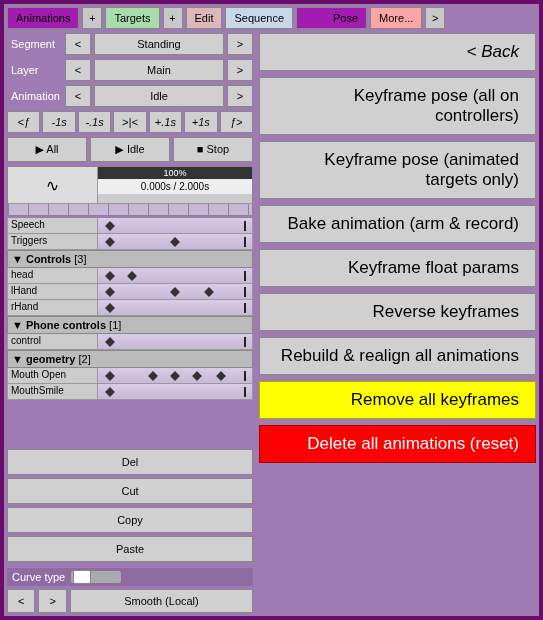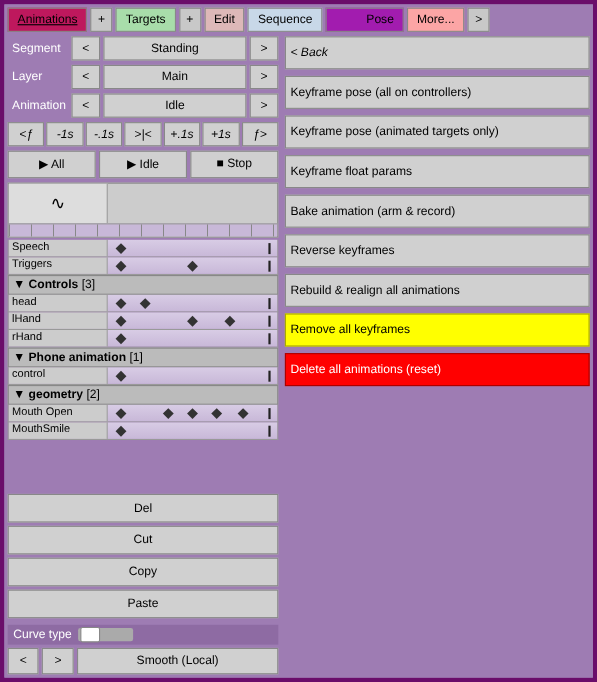--- a/index.html
+++ b/index.html
@@ -1,21 +1,21 @@
 <!DOCTYPE html>
 <html><head>
 <meta charset="utf-8">
 <style>
   * { box-sizing: border-box; margin: 0; padding: 0; font-family: Arial, sans-serif; }
   body { background: #6a0d6a; padding: 4px; width: 543px; height: 620px; overflow: hidden; }
   .main-wrap { background: #9e7cb3; width: 100%; height: 100%; border: 1px solid #9e7cb3; display: flex; flex-direction: column; }
 
   .top-tabs { display: flex; gap: 3px; padding: 2px; }
   .tab { font-size: 11px; padding: 4px 8px; border: 1px solid #888; cursor: pointer; white-space: nowrap; }
-  .tab-anim { background: #be185d; text-decoration: underline; }
+  .tab-anim { background: #a21caf; }
   .tab-target { background: #a8ddaa; }
   .tab-edit { background: #ddb8b8; }
   .tab-seq { background: #c8d8e8; }
   .tab-pose { background: #a21caf; padding-left: 36px; }
   .tab-more { background: #fca5a5; }
   .tab-plus { background: #c8c8c8; width: 20px; text-align: center; padding: 4px 2px; }
 
   .two-col { display: flex; gap: 6px; flex: 1; padding: 2px; }
   .left-col { width: 246px; display: flex; flex-direction: column; }
   .right-col { flex: 1; display: flex; flex-direction: column; gap: 6px; }
@@ -56,21 +56,21 @@
 
   .curve-row { display: flex; align-items: center; gap: 6px; margin-top: 6px; background: #8e6ba3; padding: 3px; }
   .curve-label { font-size: 11px; color: #fff; padding-left: 2px; }
   .slider { width: 50px; height: 12px; background: #aaa; position: relative; border-radius: 2px; }
   .slider-thumb { position: absolute; left: 2px; top: -1px; width: 18px; height: 14px; background: #fff; border: 1px solid #888; border-radius: 2px; }
 
   .curve-nav-row { display: flex; gap: 3px; margin-top: 3px; }
   .curve-nav { background: #d0d0d0; border: 1px solid #888; font-size: 11px; padding: 5px 10px; cursor: pointer; }
   .curve-name { flex: 1; text-align: center; }
 
-  .right-btn { background: #d0d0d0; border: 1px solid #888; font-size: 11px; padding: 8px 4px; text-align: left; cursor: pointer; }
+  .right-btn { background: #d0d0d0; border: 1px solid #888; font-size: 17px; padding: 8px 16px; text-align: right; cursor: pointer; }
   .back-btn { font-style: italic; }
   .danger { background: #ff0000; color: #fff; border-color: #a00; }
   .warn { background: #ffff00; color: #000; border-color: #aa0; }
 </style>
 </head>
 <body>
 
 <div class="main-wrap">
   <div class="top-tabs">
     <div class="tab tab-anim">Animations</div>
@@ -117,20 +117,24 @@
 
       <div class="play-row">
         <div class="play-btn">▶ All</div>
         <div class="play-btn">▶ Idle</div>
         <div class="play-btn">■ Stop</div>
       </div>
 
       <div class="timeline-wrap">
         <div class="timeline-head">
           <div class="timeline-left">∿</div>
+          <div class="timeline-right">
+            <div class="tl-pct">100%</div>
+            <div class="tl-time">0.000s / 2.000s</div>
+          </div>
         </div>
         <div class="tl-ruler"></div>
       </div>
 
       <div id="tracks-container">
           <div class="track-section">
             <div class="track-row">
               <div class="track-label">Speech</div>
               <div class="track-lane">
                 <div class="kf" style="left: 8%;"></div>
@@ -167,21 +171,21 @@
             </div>
             <div class="track-row">
               <div class="track-label">rHand</div>
               <div class="track-lane">
                 <div class="kf" style="left: 8%;"></div>
                 <div class="end-mark"></div>
               </div>
             </div>
           </div>
           <div class="track-section">
-            <div class="section-head"><span>▼ Phone animation</span> <span style="font-weight:normal">[1]</span></div>
+            <div class="section-head"><span>▼ Phone controls</span> <span style="font-weight:normal">[1]</span></div>
             <div class="track-row">
               <div class="track-label">control</div>
               <div class="track-lane">
                 <div class="kf" style="left: 8%;"></div>
                 <div class="end-mark"></div>
               </div>
             </div>
           </div>
           <div class="track-section">
             <div class="section-head"><span>▼ geometry</span> <span style="font-weight:normal">[2]</span></div>
@@ -225,21 +229,21 @@
         <div class="curve-nav">&lt;</div>
         <div class="curve-nav">&gt;</div>
         <div class="curve-nav curve-name">Smooth (Local)</div>
       </div>
     </div>
 
     <div class="right-col">
       <div class="right-btn back-btn">&lt; Back</div>
       <div class="right-btn">Keyframe pose (all on controllers)</div>
       <div class="right-btn">Keyframe pose (animated targets only)</div>
+      <div class="right-btn">Bake animation (arm &amp; record)</div>
       <div class="right-btn">Keyframe float params</div>
-      <div class="right-btn">Bake animation (arm &amp; record)</div>
       <div class="right-btn">Reverse keyframes</div>
       <div class="right-btn">Rebuild &amp; realign all animations</div>
       <div class="right-btn warn">Remove all keyframes</div>
       <div class="right-btn danger">Delete all animations (reset)</div>
     </div>
   </div>
 </div>
 
 </body></html>

